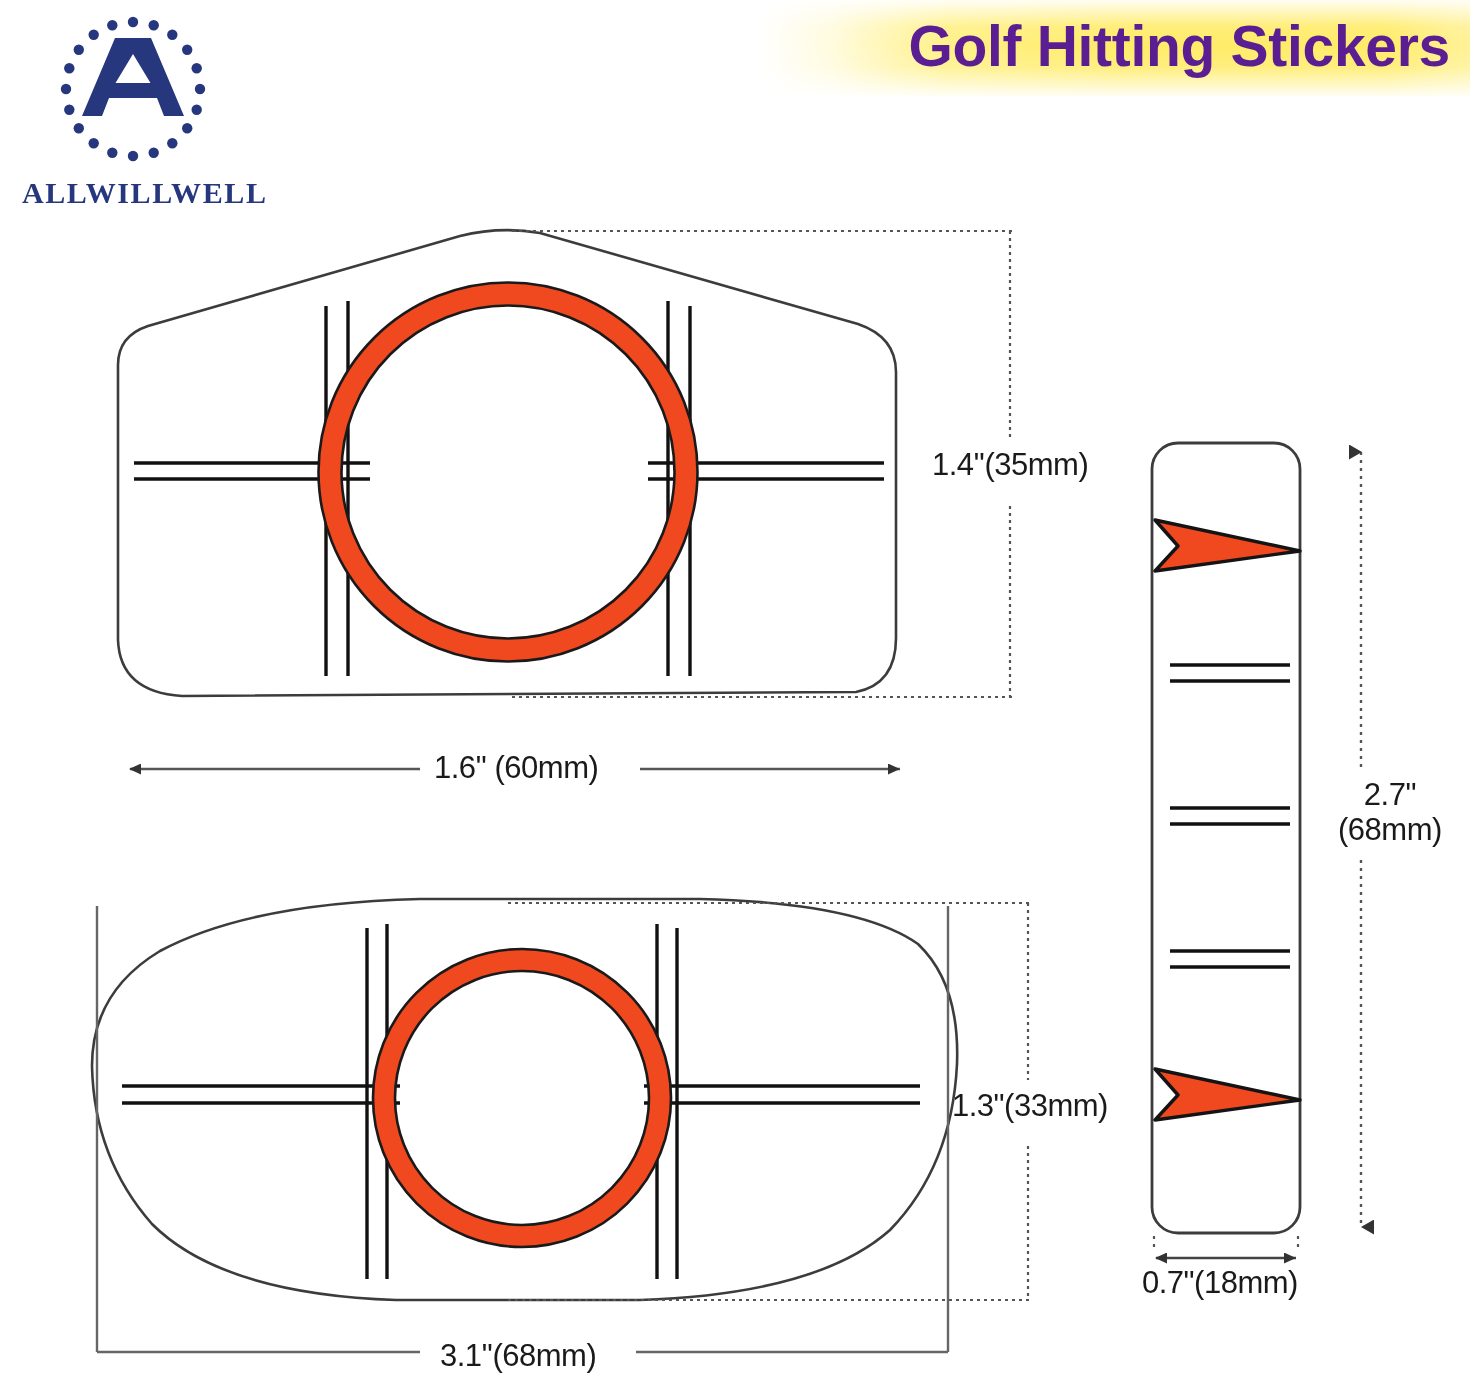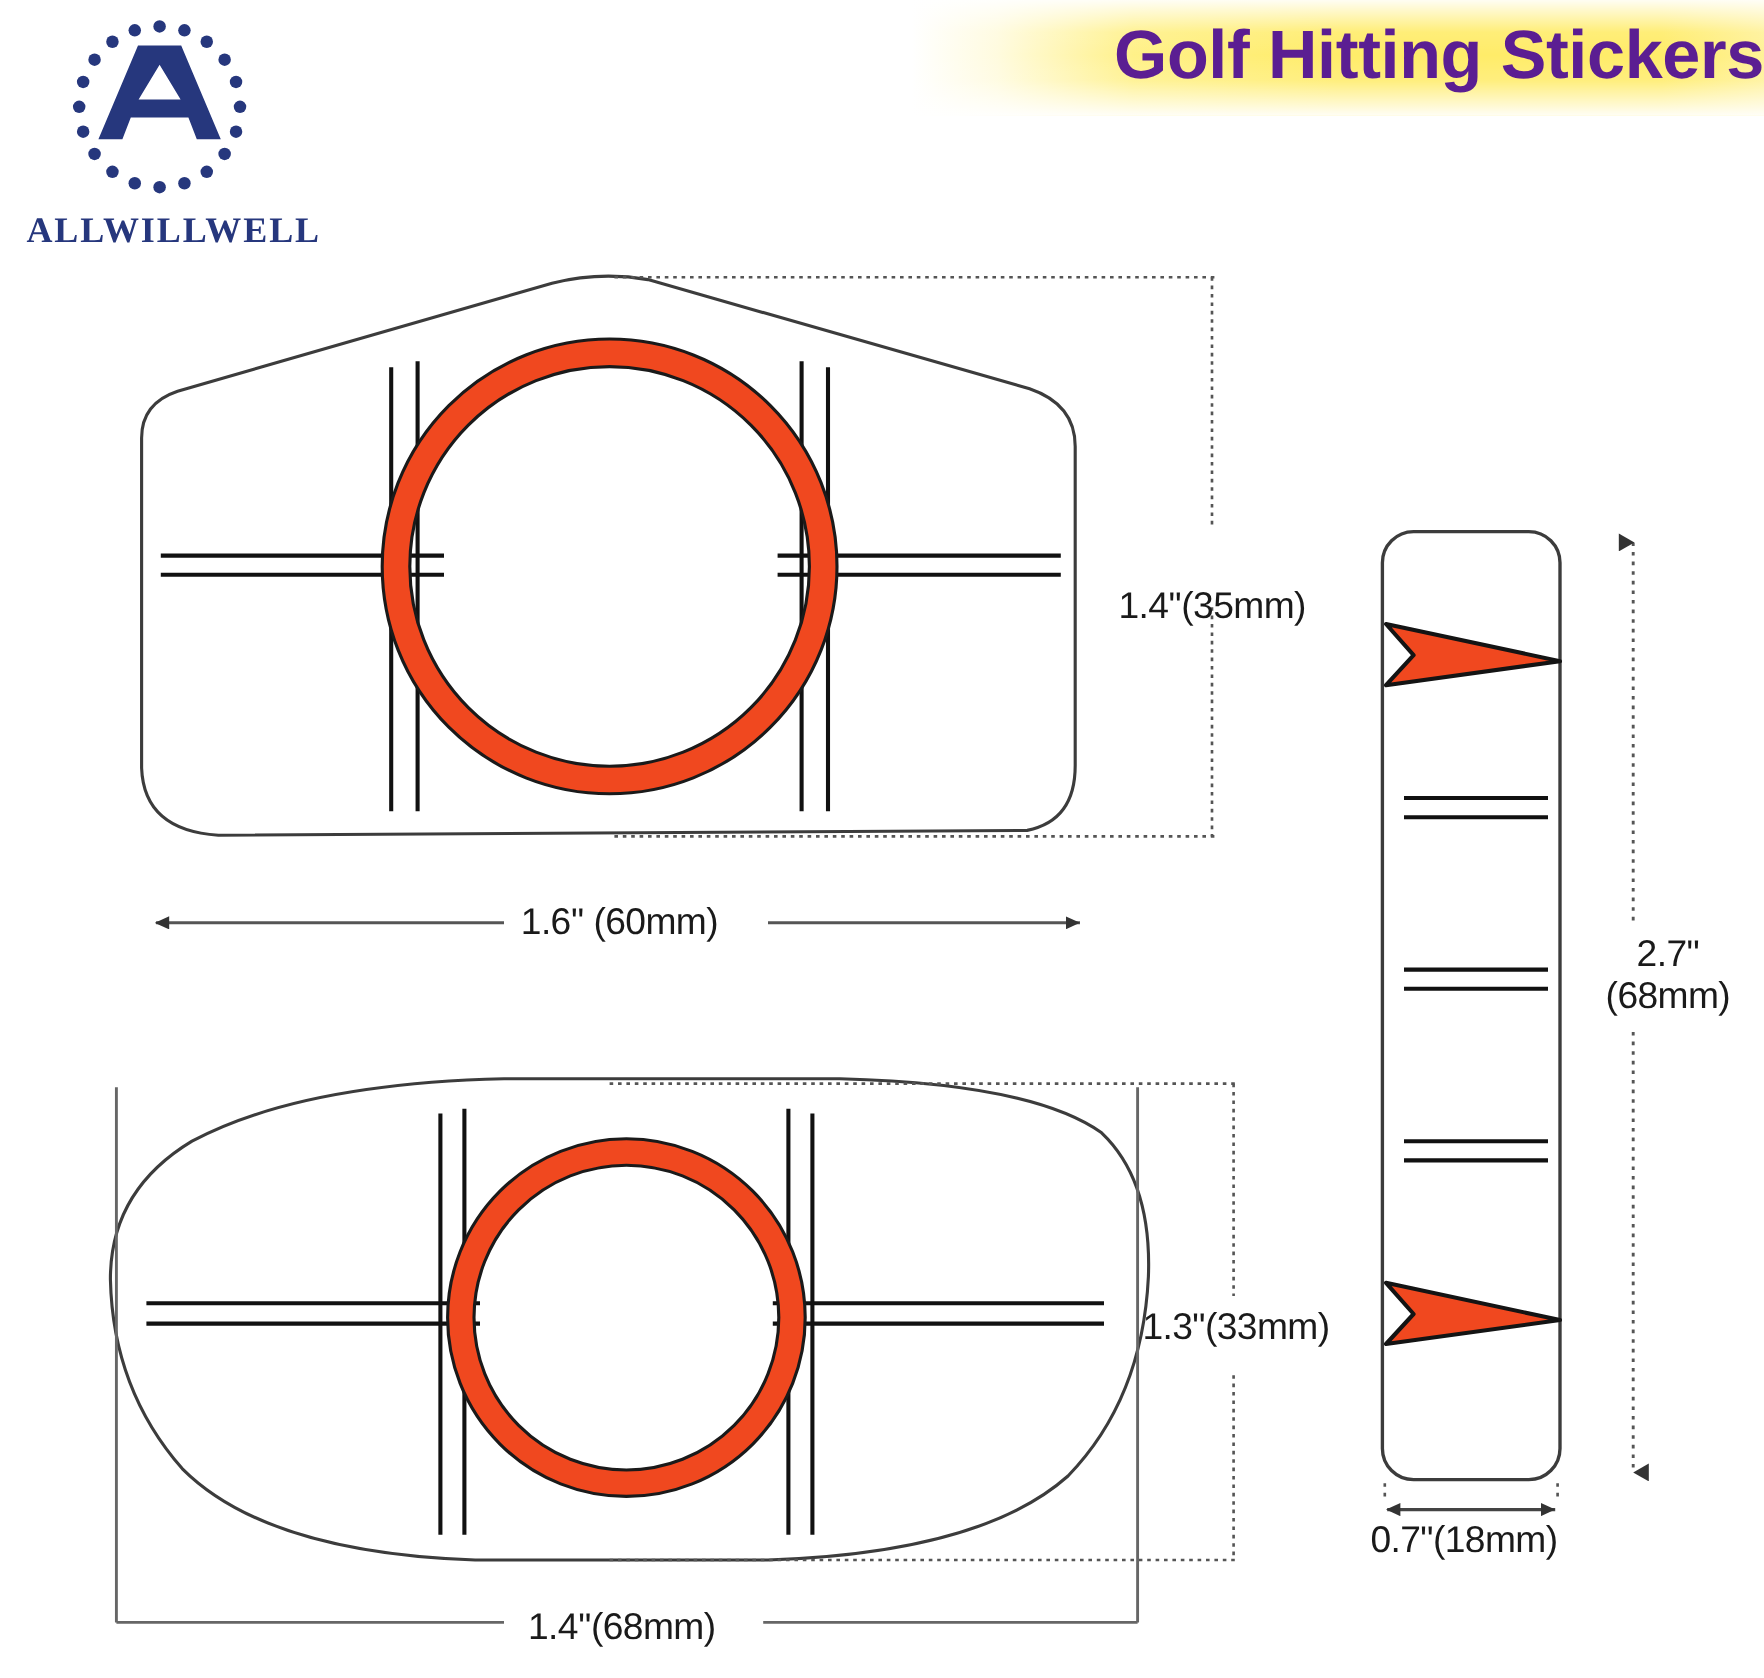--- a/index.html
+++ b/index.html
@@ -47,21 +47,21 @@
     pointer-events: none;
   }
   #title-text {
     position: absolute;
     left: 0;
     top: 0;
     width: 710px;
     height: 96px;
     line-height: 92px;
     text-align: right;
-    padding-right: 0;
+    padding-right: 20px;
     box-sizing: border-box;
     font-family: "Liberation Sans", sans-serif;
     font-weight: bold;
     font-size: 57px;
     letter-spacing: -0.3px;
     color: #5B1E92;
     z-index: 3;
     white-space: nowrap;
   }
 
@@ -108,21 +108,21 @@
     font-size: 31px;
     font-weight: normal;
     color: #1a1a1a;
     white-space: nowrap;
     letter-spacing: -0.5px;
   }
   .dim-label.two-line {
     line-height: 1.12;
     text-align: center;
   }
-  #label-h1 { left: 932px; top: 447px; margin-top: 40px; }
+  #label-h1 { left: 932px; top: 447px; }
   #label-w1 { left: 434px; top: 750px; }
   #label-h2 { left: 952px; top: 1088px; }
   #label-w2 { left: 440px; top: 1338px; }
   #label-h3 { left: 1338px; top: 778px; }
   #label-w3 { left: 1142px; top: 1265px; }
 </style>
 </head>
 <body>
 
 <div id="page">
@@ -295,20 +295,20 @@
         <line x1="1154" y1="1236" x2="1154" y2="1252"></line>
         <line x1="1298" y1="1236" x2="1298" y2="1252"></line>
       </g>
       <line x1="1156" y1="1258" x2="1296" y2="1258" stroke="#444" stroke-width="2.6" marker-start="url(#arrHeadL)" marker-end="url(#arrHeadR)"></line>
     </g>
   </svg>
 
   <div class="dim-label" id="label-h1">1.4''(35mm)</div>
   <div class="dim-label" id="label-w1">1.6'' (60mm)</div>
   <div class="dim-label" id="label-h2">1.3"(33mm)</div>
-  <div class="dim-label" id="label-w2">1.4''(68mm)</div>
+  <div class="dim-label" id="label-w2">3.1''(68mm)</div>
   <div class="dim-label two-line" id="label-h3">
     <div>2.7"</div>
     <div>(68mm)</div>
   </div>
   <div class="dim-label" id="label-w3">0.7"(18mm)</div>
 
 </div>
 
 </body></html>

